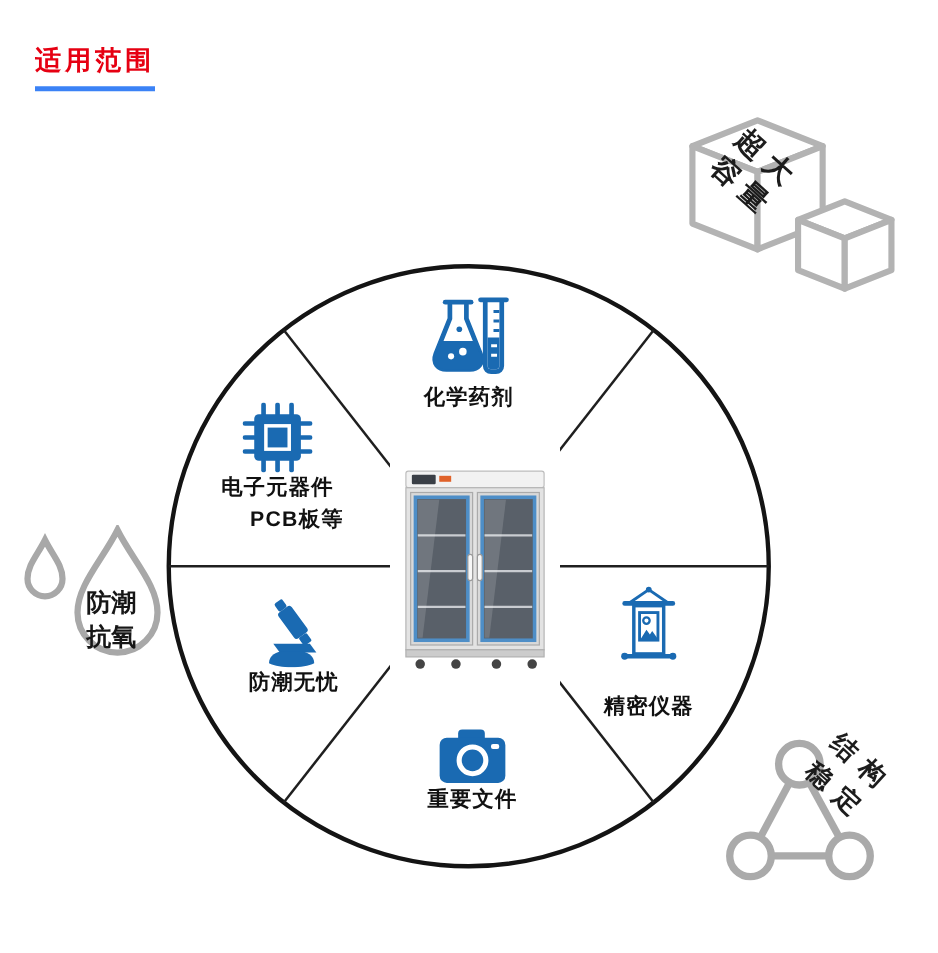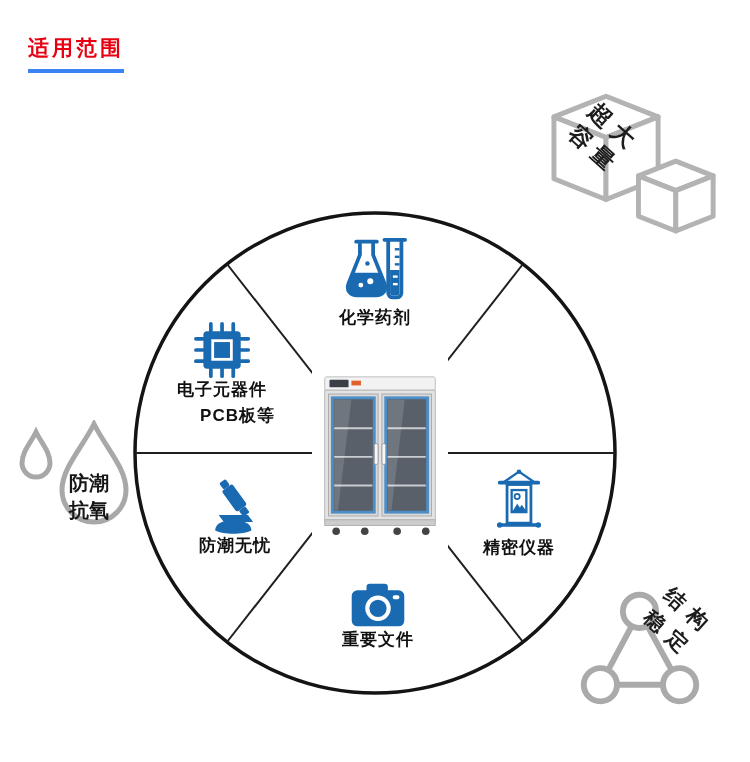--- a/index.html
+++ b/index.html
@@ -166,21 +166,21 @@
           <rect x="26" y="-6" width="9" height="9" rx="2"></rect>
           <rect x="23" y="3" width="15" height="30" rx="3"></rect>
           <rect x="26" y="33" width="9" height="9" rx="1.5"></rect>
         </g>
         <path d="M13 44 h34 l6 8 H19 Z" fill="#1a6ab2"></path>
         <path d="M9 62 c10 5 32 5 42 0 c0-7-7-11-14-11 H23 c-7 0-14 4-14 11 Z" fill="#1a6ab2"></path>
       </svg>
       <div class="item-label">防潮无忧</div>
     </div>
 
-    <div class="wheel-item" style="left:387px; top:258px;">
+    <div class="wheel-item" style="left:387px; top:258px;gap:17px;">
       <svg viewBox="0 0 56 74" width="52" height="68">
         <circle cx="28" cy="4" r="2.5" fill="#1a6ab2"></circle>
         <path d="M28 4 L12 15 M28 4 L44 15" stroke="#1a6ab2" stroke-width="2.5" fill="none"></path>
         <line x1="7" y1="16" x2="49" y2="16" stroke="#1a6ab2" stroke-width="4" stroke-linecap="round"></line>
         <rect x="15" y="18" width="26" height="42" fill="#ffffff" stroke="#1a6ab2" stroke-width="3"></rect>
         <rect x="20" y="24" width="16" height="24" fill="none" stroke="#1a6ab2" stroke-width="2.5"></rect>
         <circle cx="26" cy="31" r="2.8" fill="none" stroke="#1a6ab2" stroke-width="2"></circle>
         <path d="M21 47 l5-8 3 4 2-3 5 7 Z" fill="#1a6ab2"></path>
         <line x1="7" y1="62" x2="49" y2="62" stroke="#1a6ab2" stroke-width="4" stroke-linecap="round"></line>
         <circle cx="7" cy="62" r="3" fill="#1a6ab2"></circle>

